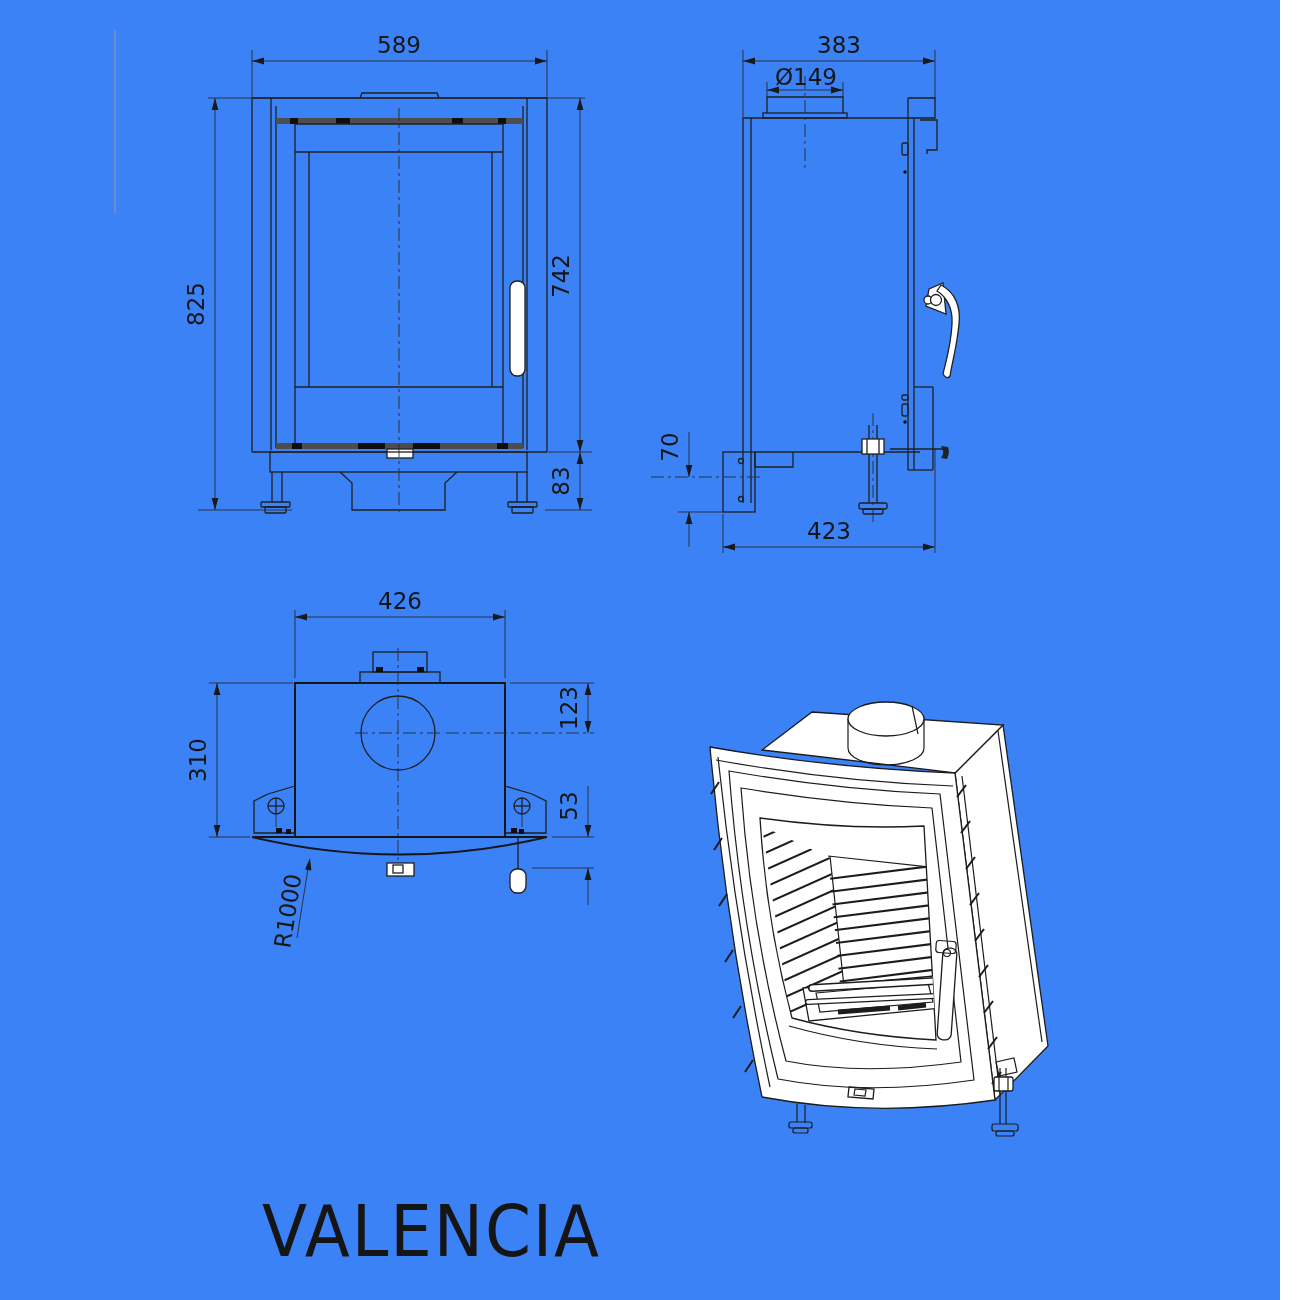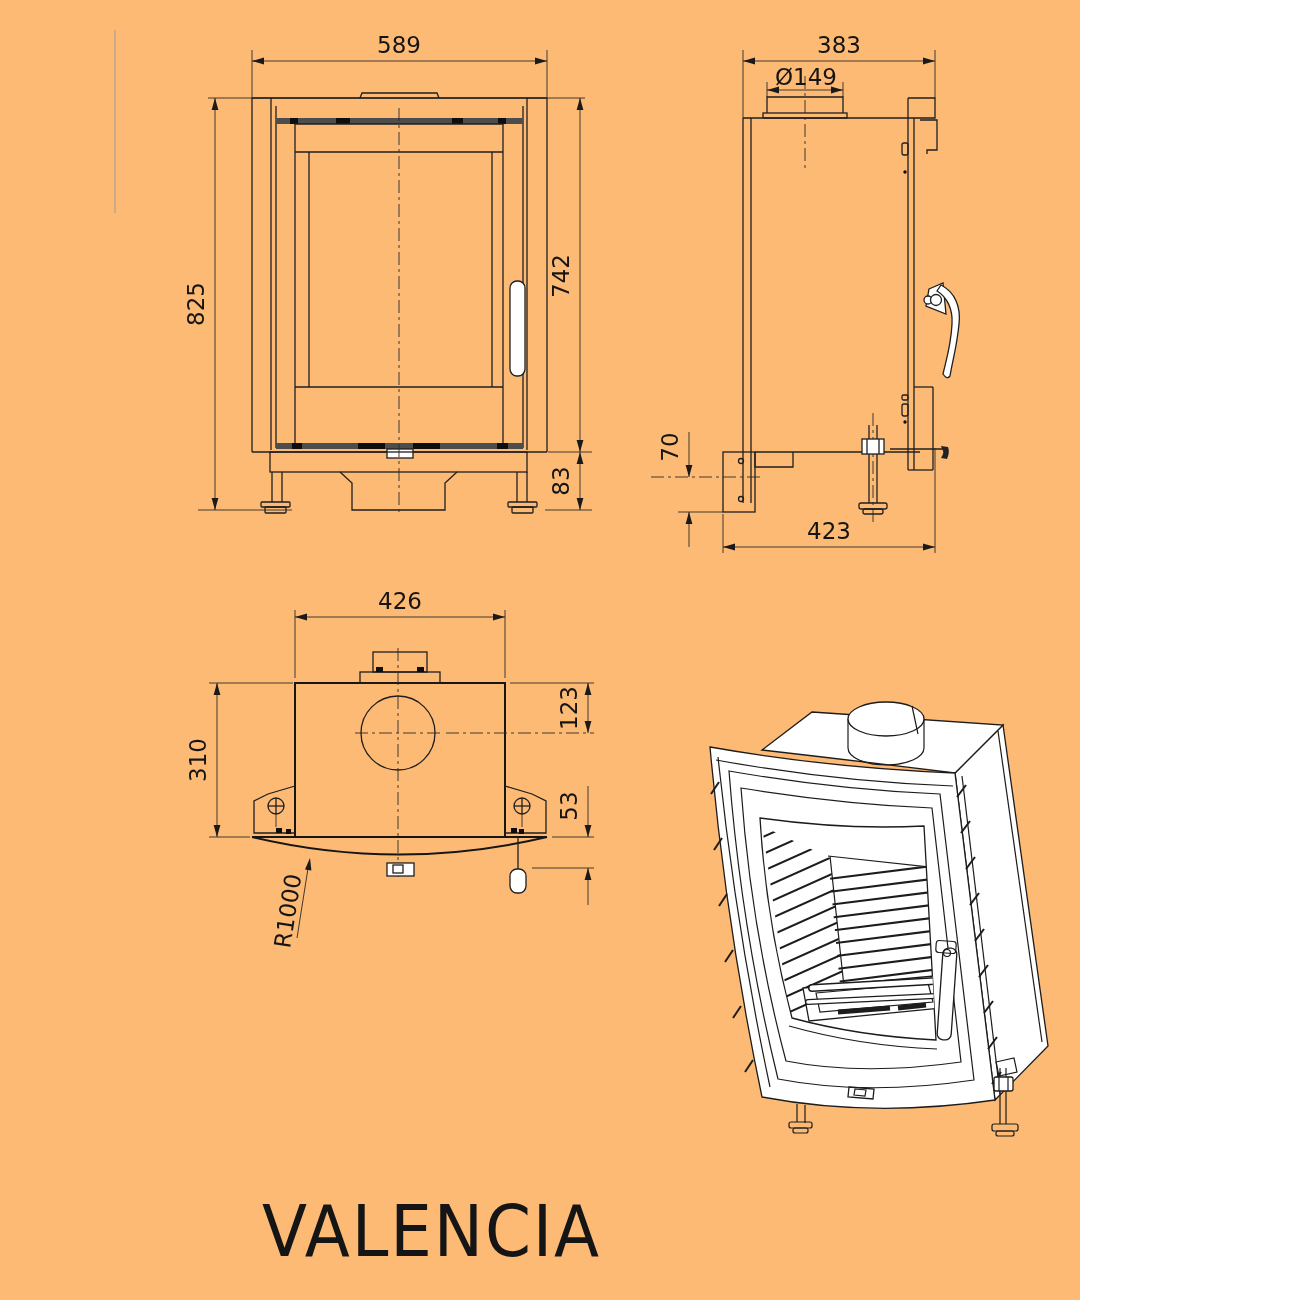--- a/index.html
+++ b/index.html
@@ -1,16 +1,16 @@
 <!DOCTYPE html>
 <html><head>
 <meta charset="utf-8">
 <style>
   html,body{margin:0;padding:0;background:#fff;}
-  .sheet{width:1080px;height:1300px;position:relative;background:#fdba74;overflow:hidden;}
+  .sheet{width:1280px;height:1300px;position:relative;background:#3b82f6;overflow:hidden;}
   svg{display:block;}
   text{font-family:"DejaVu Sans","Liberation Sans",sans-serif;fill:#151515;}
   .dim{font-size:23px;}
   .obj{stroke:#1f1f1f;fill:none;stroke-width:1.3;}
   .thin{stroke:#2a2a2a;fill:none;stroke-width:0.9;}
   .thick{stroke:#161616;fill:none;stroke-width:2;}
   .cl{stroke:#2a2a2a;fill:none;stroke-width:0.9;stroke-dasharray:13 4 3 4;}
   .arr{fill:#1a1a1a;stroke:none;}
   .wfill{fill:#ffffff;stroke:#1f1f1f;stroke-width:1.3;}
   .band{fill:#4d4d4d;stroke:none;}

